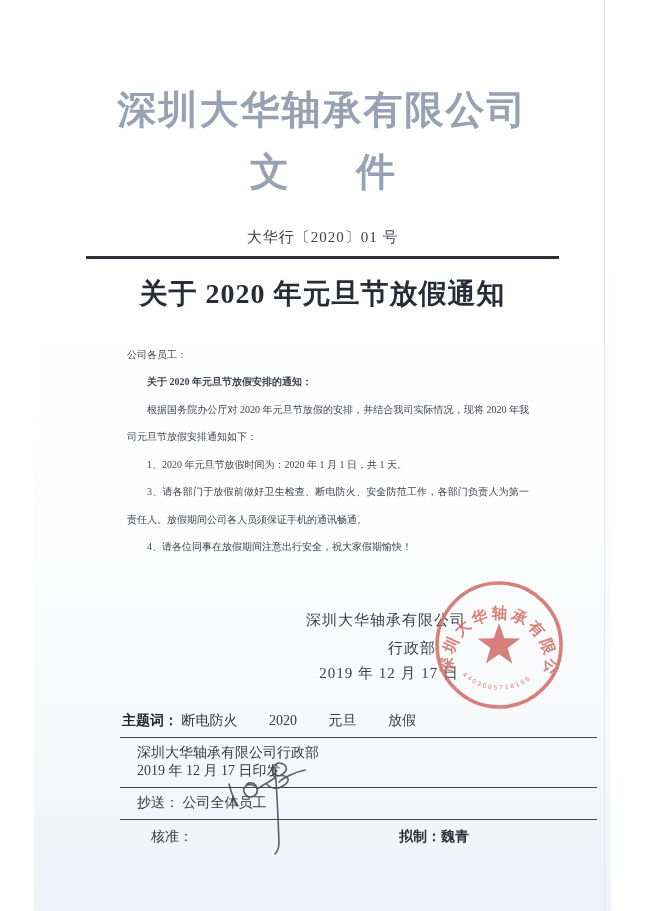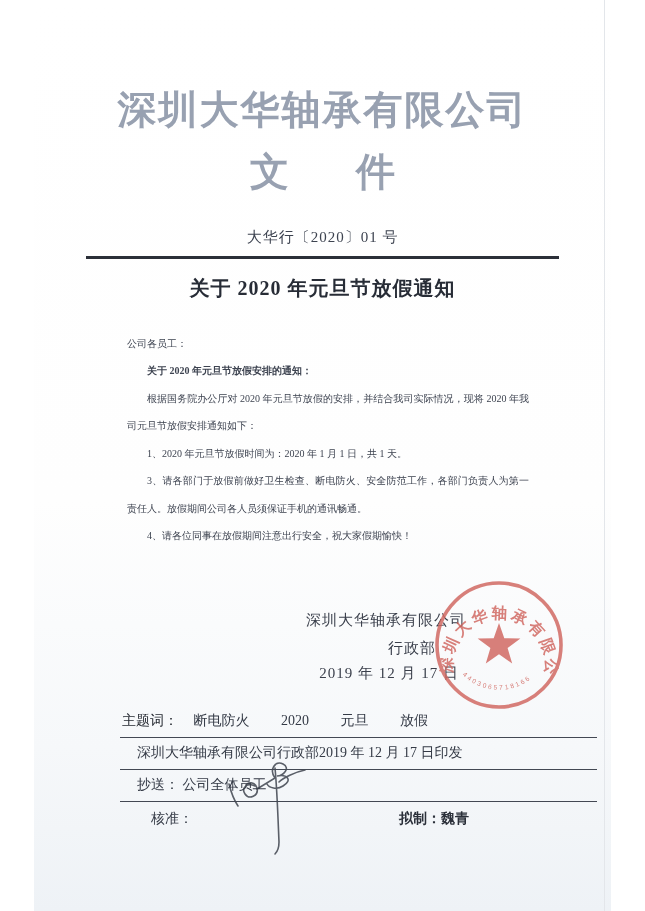--- a/index.html
+++ b/index.html
@@ -17,21 +17,21 @@
     font-size:39px; font-weight:bold; color:#98a1b1; letter-spacing:2px; line-height:1.05; margin:0;
   }
   .hdr-word {
     font-size:39px; font-weight:bold; color:#98a1b1; letter-spacing:14px; margin-top:14px; text-indent:14px;
   }
   .doc-number { font-size:15px; color:#3d4350; margin-top:29px; letter-spacing:1px; }
   .rule { margin:9px auto 0; width:473px; height:3px; background:#2b2f38; }
 
   
   .doc-title {
-    font-size:20px; font-weight:bold; text-align:center; color:#272c36; margin-top:16px; letter-spacing:1px;
+    font-size:28px; font-weight:bold; text-align:center; color:#272c36; margin-top:16px; letter-spacing:1px;
   }
 
   
   .body-text {
     padding:0 82px 0 93px; font-size:10px; line-height:27.5px; text-align:justify; color:#3d4350;
   }
   .salutation { margin-top:28px; }
   .subject { font-weight:bold; text-indent:2em; }
   .para { margin:0; text-indent:2em; }
 
@@ -44,23 +44,23 @@
   
   .seal { position:absolute; left:385px; top:565px; width:160px; height:160px; opacity:.82; }
 
   
   .scribble { position:absolute; left:183px; top:748px; width:110px; height:115px; }
 
   
   .footer { position:absolute; left:86px; top:709px; width:477px; font-size:14px; color:#33384230; color:#343a46; }
   .f-line { border-top:1.5px solid #434853; }
   .f-row1 { padding:3px 0 7px 2px; }
-  .kw-label { font-weight:normal; color:#23272f; margin-right:12px; }
+  .kw-label { font-weight:bold; color:#23272f; }
   .kw { margin-right:28px; }
-  .f-row2 { display:flex; justify-content:flex-start; padding:6px 40px 7px 17px; }
+  .f-row2 { display:flex; justify-content:flex-start; padding:6px 40px 7px 17px;flex-direction:column; }
   .f-row3 { padding:6px 0 7px 17px; }
   .f-row4 { position:relative; padding:8px 0 0 31px; height:24px; }
   .draft { position:absolute; left:279px; top:8px; font-weight:bold; color:#2b303a; }
   .drafter { font-weight:bold; }
 </style>
 </head>
 <body>
 
 <div class="page">
   <div class="scan-edge"></div>

